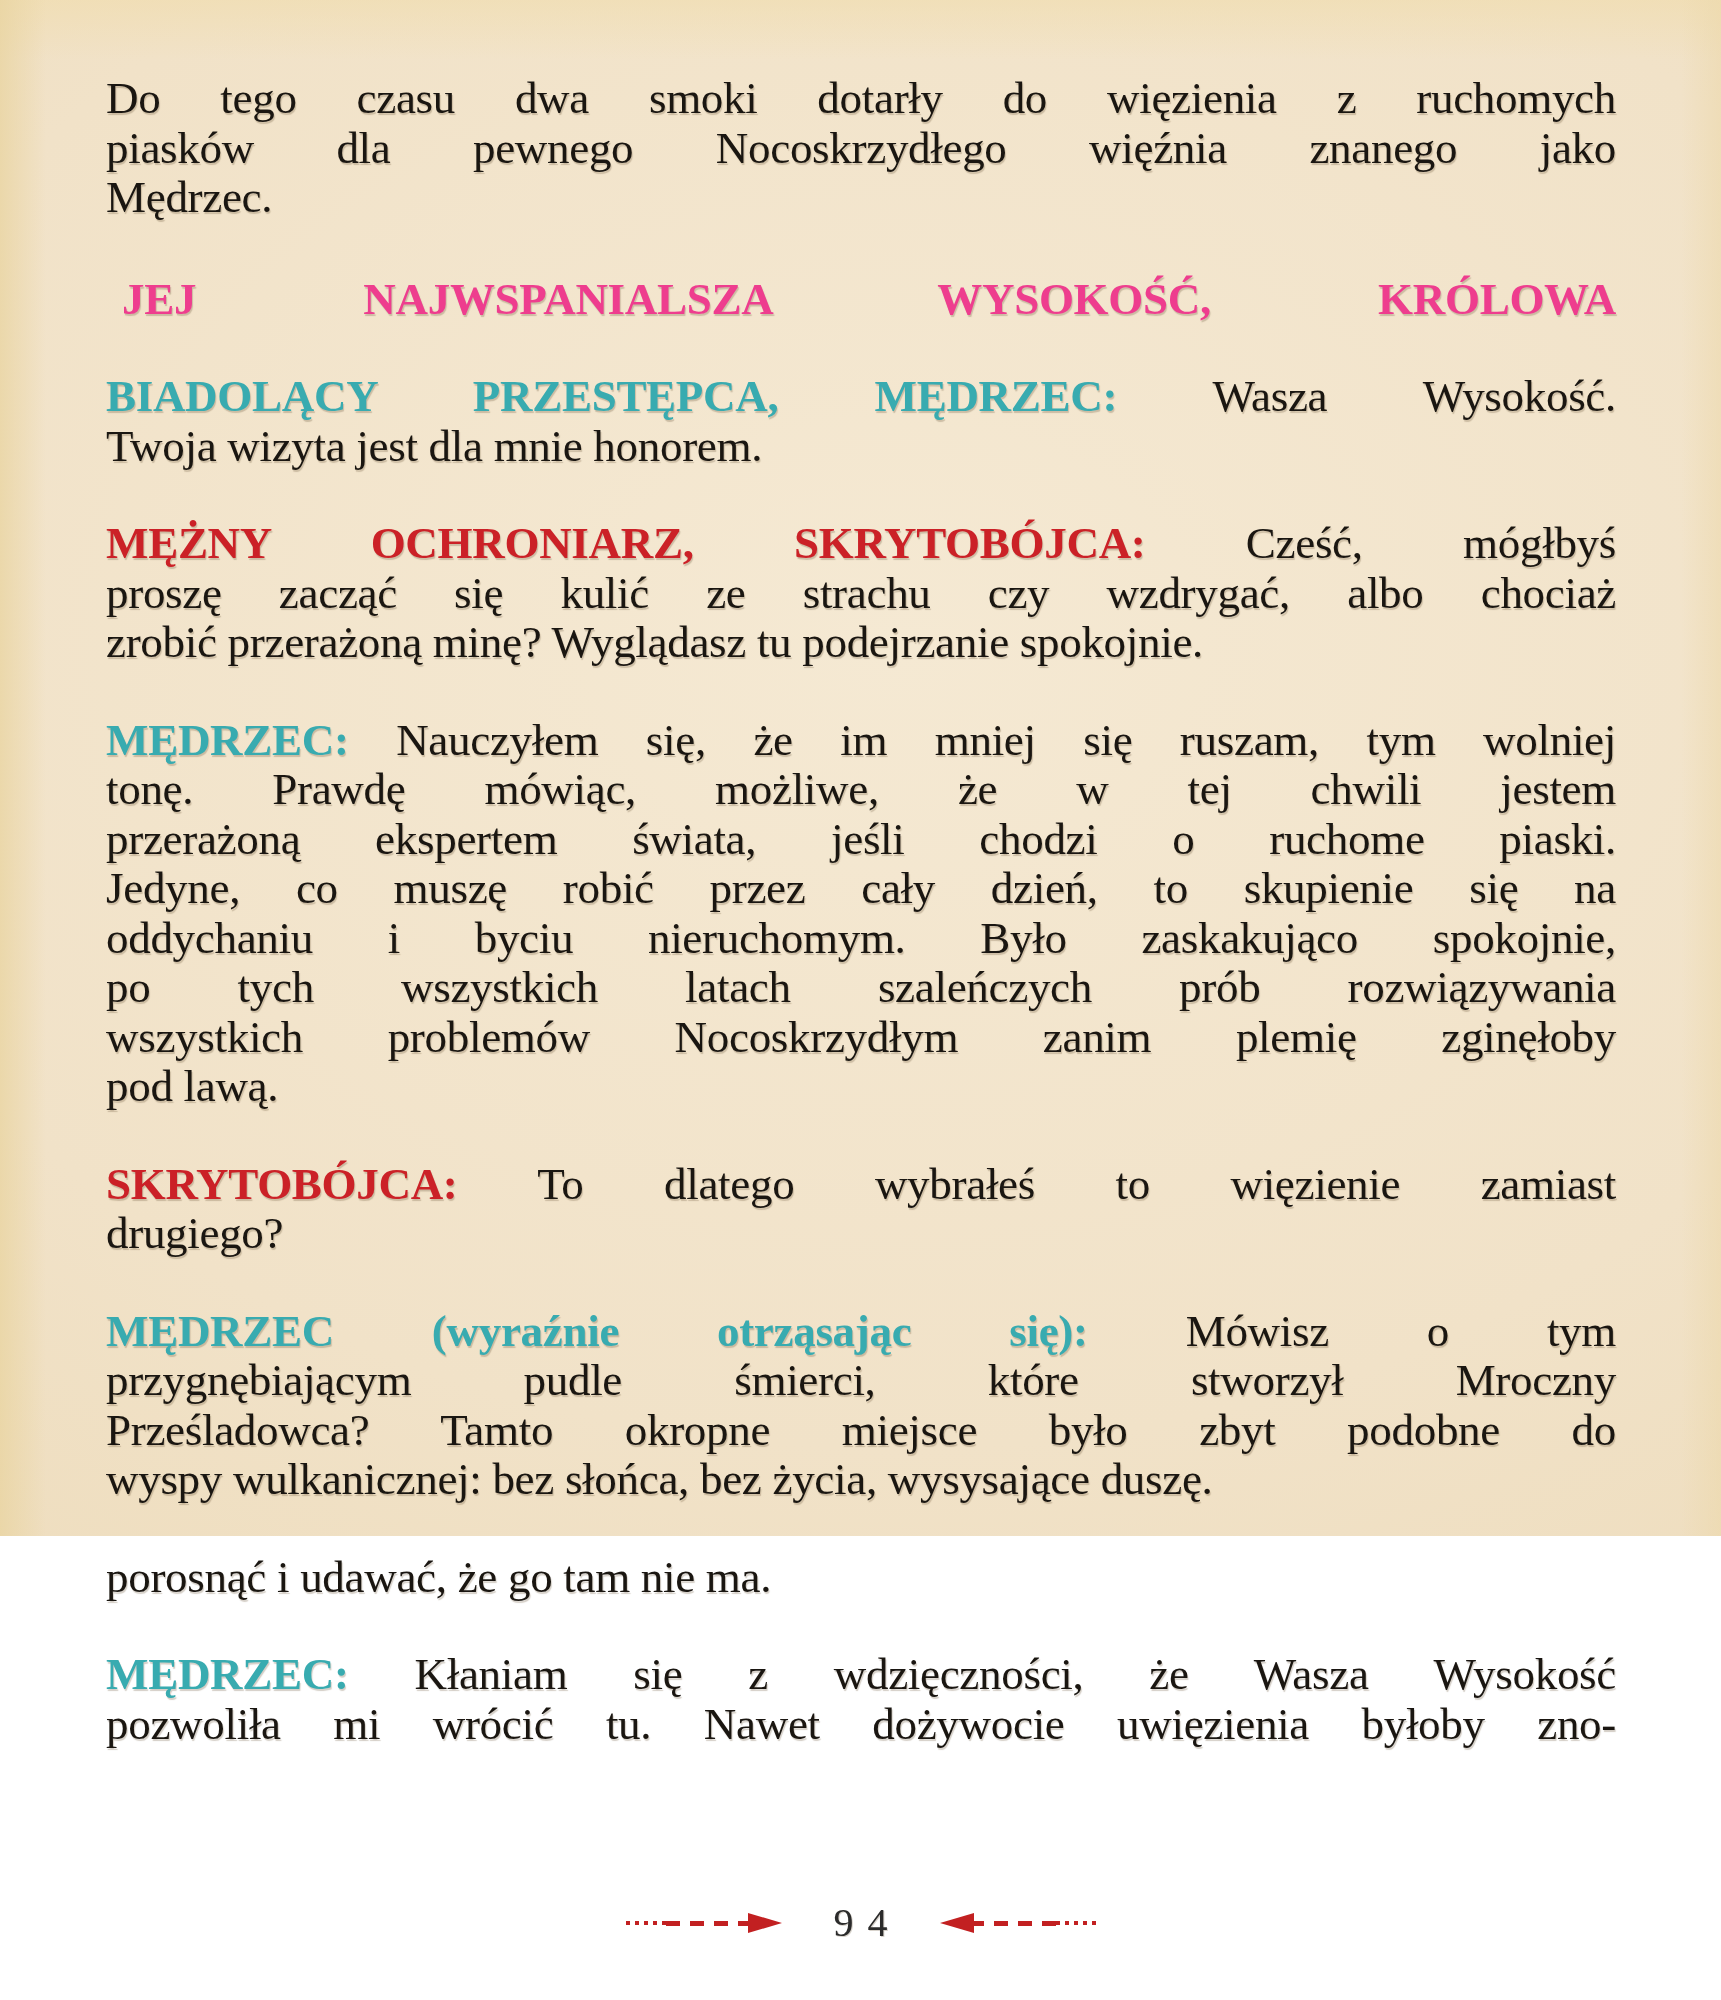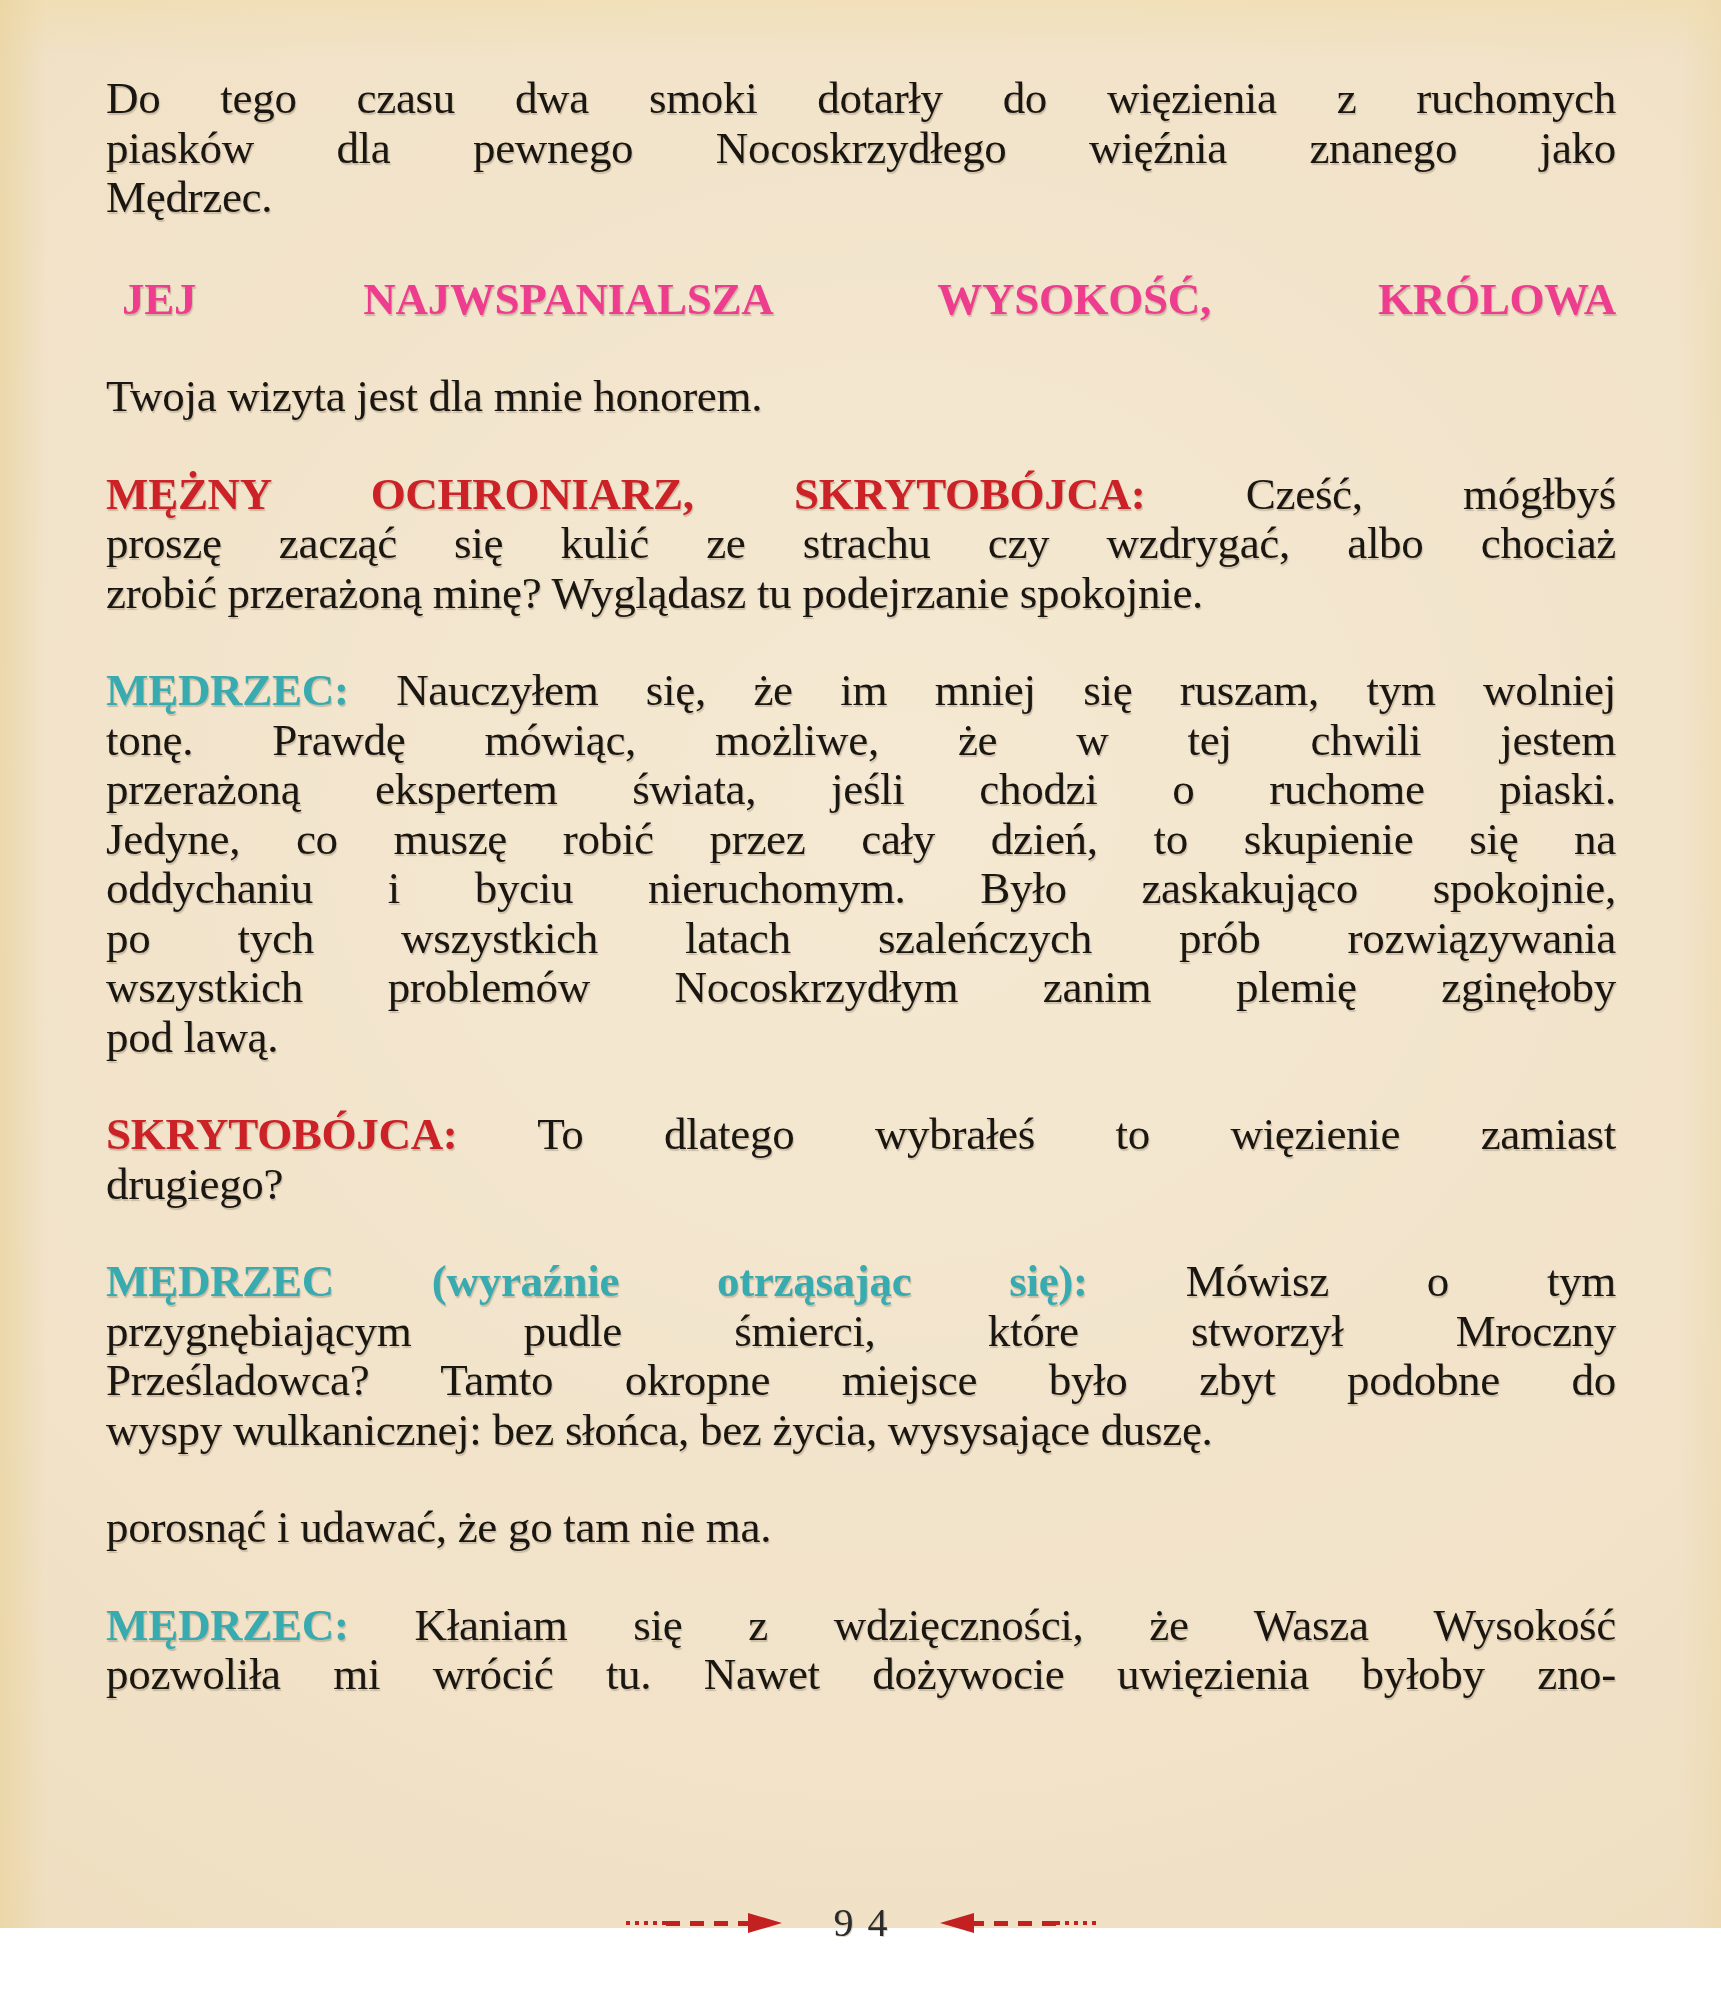--- a/index.html
+++ b/index.html
@@ -1,18 +1,18 @@
 <!DOCTYPE html>
 <html lang="pl"><head>
 <meta charset="utf-8">
 <style>
   html,body{margin:0;padding:0;}
   body{width:1721px;height:2000px;overflow:hidden;}
   .page{
-    position:relative;width:1721px;height:1928px;
+    position:relative;width:1721px;height:1536px;
     background:
       linear-gradient(90deg, rgba(233,212,160,.75) 0px, rgba(233,212,160,0) 46px),
       linear-gradient(270deg, rgba(236,216,170,.55) 0px, rgba(236,216,170,0) 40px),
       linear-gradient(180deg, rgba(240,220,170,.55) 0px, rgba(240,220,170,0) 60px),
       radial-gradient(115% 95% at 52% 42%, var(--page_bg_center) 0%, var(--page_bg) 55%, var(--page_bg_edge) 92%, var(--page_bg_corner) 100%);
     font-family:"Liberation Serif","DejaVu Serif",serif;
   }
   .content{
     position:absolute;left:106px;top:74px;width:1510px;
   }
@@ -60,20 +60,21 @@
   <div class="content">
       <div class="para">
         <div class="line j"><span class="seg st-narration">Do tego czasu dwa smoki dotarły do więzienia z ruchomych</span></div>
         <div class="line j"><span class="seg st-narration">piasków dla pewnego Nocoskrzydłego więźnia znanego jako</span></div>
         <div class="line"><span class="seg st-narration">Mędrzec.</span></div>
       </div>
       <div class="para gap-before">
         <div class="line j"><span class="seg st-gloria">JEJ NAJWSPANIALSZA WYSOKOŚĆ, KRÓLOWA</span></div>
       </div>
       <div class="para">
+        <div class="line j"><span class="seg st-medrzec">BIADOLĄCY PRZESTĘPCA, MĘDRZEC:</span><span class="seg st-narration"> Wasza Wysokość.</span></div>
         <div class="line"><span class="seg st-narration">Twoja wizyta jest dla mnie honorem.</span></div>
       </div>
       <div class="para">
         <div class="line j"><span class="seg st-skrytobojca">MĘŻNY OCHRONIARZ, SKRYTOBÓJCA:</span><span class="seg st-narration"> Cześć, mógłbyś</span></div>
         <div class="line j"><span class="seg st-narration">proszę zacząć się kulić ze strachu czy wzdrygać, albo chociaż</span></div>
         <div class="line"><span class="seg st-narration">zrobić przerażoną minę? Wyglądasz tu podejrzanie spokojnie.</span></div>
       </div>
       <div class="para">
         <div class="line j"><span class="seg st-medrzec">MĘDRZEC:</span><span class="seg st-narration"> Nauczyłem się, że im mniej się ruszam, tym wolniej</span></div>
         <div class="line j"><span class="seg st-narration">tonę. Prawdę mówiąc, możliwe, że w tej chwili jestem</span></div>

